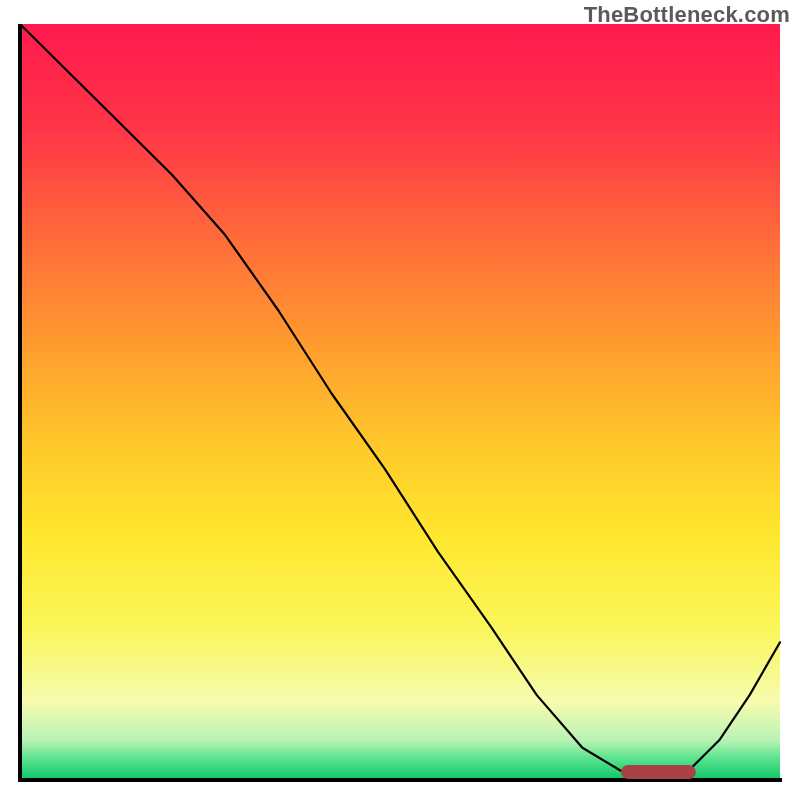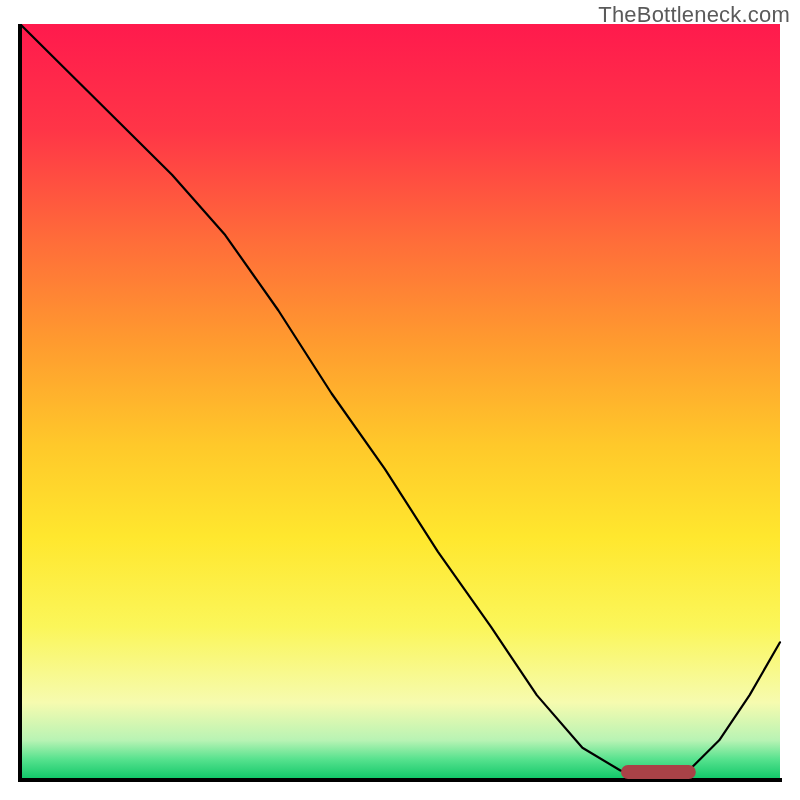--- a/index.html
+++ b/index.html
@@ -14,21 +14,21 @@
     position: relative;
     width: 800px;
     height: 800px;
   }
   .watermark {
     position: absolute;
     top: 2px;
     right: 10px;
     color: #5a5a5a;
     font-size: 22px;
-    font-weight: 400;
+    font-weight: 700;
     letter-spacing: 0.2px;
     z-index: 10;
   }
   .plot-wrap {
     position: absolute;
     left: 18px;
     top: 24px;
     width: 764px;
     height: 758px;
   }

